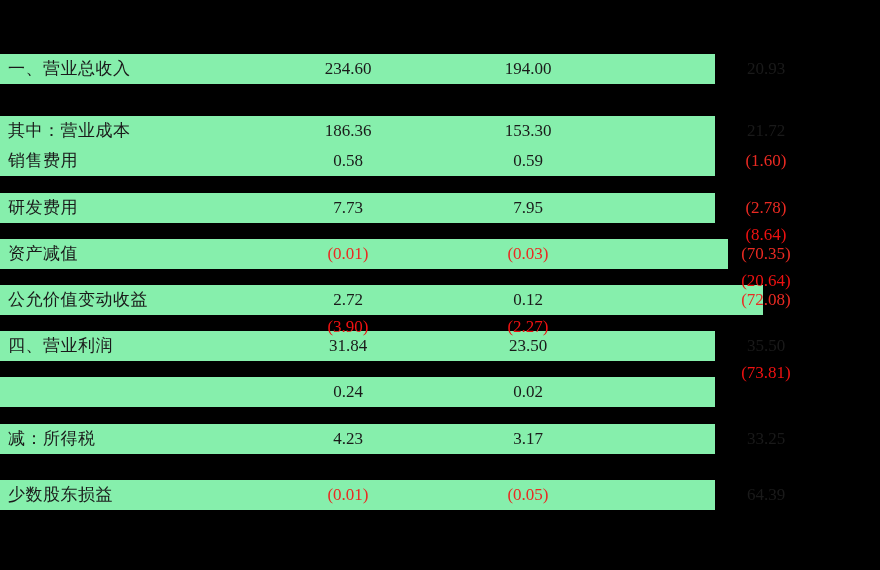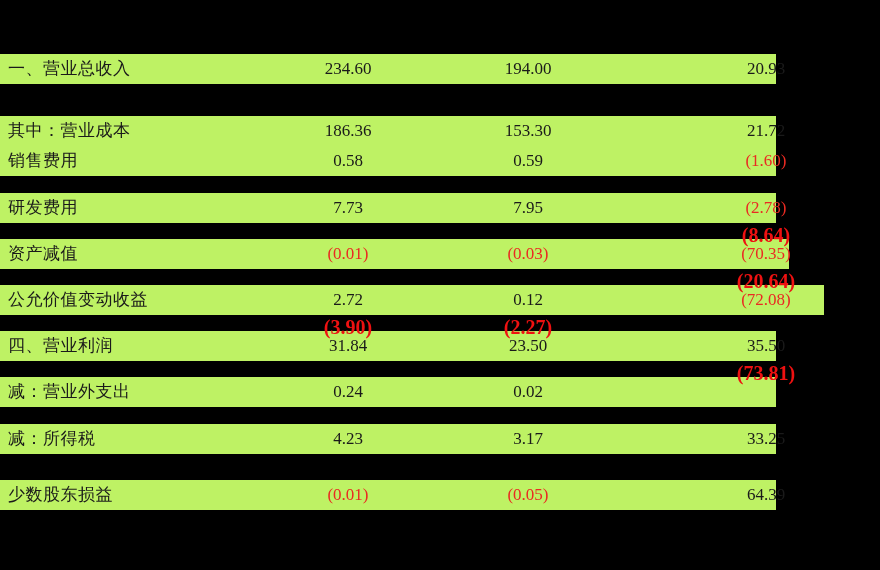--- a/index.html
+++ b/index.html
@@ -15,23 +15,23 @@
   }
   #sheet {
     position: relative;
     width: 880px;
     height: 570px;
     background: #000000;
   }
   .row {
     position: absolute;
     left: 0;
-    width: 776px;
+    width: 715px;
     height: 30px;
-    background: #bef264;
+    background: #86efac;
     display: flex;
     align-items: center;
   }
   .cell-label {
     position: absolute;
     left: 8px;
     top: 0;
     height: 30px;
     line-height: 30px;
     font-size: 17px;
@@ -51,25 +51,25 @@
   }
   .c0 { left: 268px; width: 160px; }
   .c1 { left: 448px; width: 160px; }
   .c2 { left: 686px; width: 160px; }
   .neg { color: #ea2a22; }
   
   .overflow-num {
     position: absolute;
     height: 22px;
     line-height: 22px;
-    font-size: 20px;
+    font-size: 17px;
     color: #ee1111;
     text-align: center;
     white-space: nowrap;
-    font-weight: bold;
+    font-weight: normal;
   }
 </style>
 </head>
 <body>
 
 <div id="sheet">
     <div class="row" style="top: 54px;">
       <span class="cell-label">一、营业总收入</span>
       <span class="cell-num c0">234.60</span>
       <span class="cell-num c1">194.00</span>
@@ -105,21 +105,20 @@
       <span class="cell-num c1">0.12</span>
       <span class="cell-num c2 neg">(72.08)</span>
     </div>
     <div class="row" style="top: 331px;">
       <span class="cell-label">四、营业利润</span>
       <span class="cell-num c0">31.84</span>
       <span class="cell-num c1">23.50</span>
       <span class="cell-num c2">35.50</span>
     </div>
     <div class="row" style="top: 377px;">
-      <span class="cell-label">减：营业外支出</span>
       <span class="cell-num c0">0.24</span>
       <span class="cell-num c1">0.02</span>
     </div>
     <div class="row" style="top: 424px;">
       <span class="cell-label">减：所得税</span>
       <span class="cell-num c0">4.23</span>
       <span class="cell-num c1">3.17</span>
       <span class="cell-num c2">33.25</span>
     </div>
     <div class="row" style="top: 480px;">

